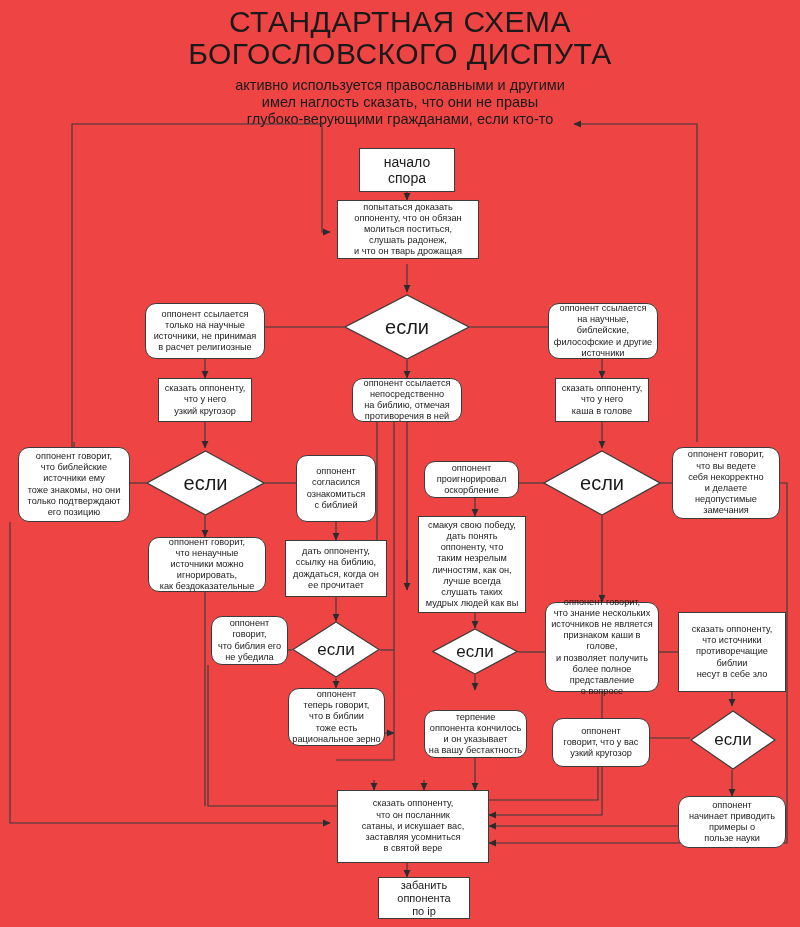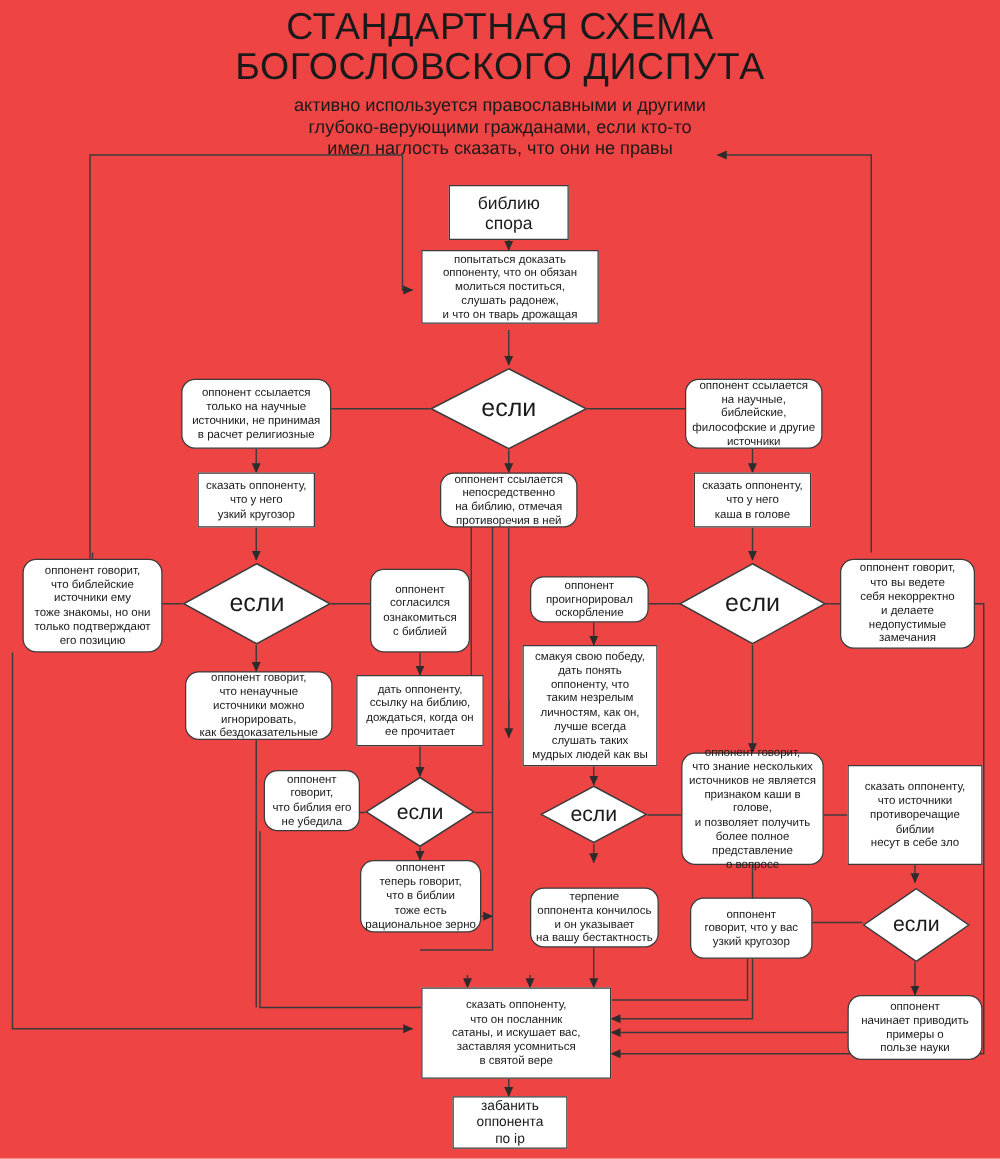--- a/index.html
+++ b/index.html
@@ -96,22 +96,22 @@
 </head>
 <body>
 
 <div id="page">
 
   <div id="title-block">
     <div class="title-line">СТАНДАРТНАЯ СХЕМА</div>
     <div class="title-line">БОГОСЛОВСКОГО  ДИСПУТА</div>
     <div id="subtitle-block">
       <div class="subtitle-line">активно используется православными и другими</div>
+      <div class="subtitle-line">имел наглость сказать, что они не правы</div>
       <div class="subtitle-line">глубоко-верующими гражданами, если кто-то</div>
-      <div class="subtitle-line">имел наглость сказать, что они не правы</div>
     </div>
   </div>
 
   <svg id="wires" viewBox="0 0 800 927">
     <defs>
       <marker id="ah" markerWidth="9" markerHeight="9" refX="7.4" refY="4.2" orient="auto" markerUnits="userSpaceOnUse">
         <path d="M0,0.6 L8,4.2 L0,7.8 z" fill="#2c2c2c"></path>
       </marker>
     </defs>
     <g fill="none" stroke="#3b3b3b" stroke-width="1.15">
@@ -210,21 +210,21 @@
       <path d="M424,780 L424,790" marker-end="url(#ah)"></path>
 
       <path d="M407,863 L407,877" marker-end="url(#ah)"></path>
 
       <path d="M10,522 L10,823 L330,823" marker-end="url(#ah)"></path>
 
     </g>
   </svg>
 
   <div class="node start" style="left:359px; top:148px; width:96px; height:44px;">
-    <span class="txt">библию спора</span>
+    <span class="txt">начало спора</span>
   </div>
 
   <div class="node plain" style="left:337px; top:200px; width:142px; height:59px;">
     <span class="txt">попытаться доказать
 оппоненту, что он обязан
 молиться поститься,
 слушать радонеж,
 и что он тварь дрожащая</span>
   </div>
 
@@ -415,19 +415,19 @@
   </div>
 
   <div class="node plain" style="left:337px; top:790px; width:152px; height:73px;">
     <span class="txt">сказать оппоненту,
 что он посланник
 сатаны, и искушает вас,
 заставляя усомниться
 в святой вере</span>
   </div>
 
-  <div class="node end" style="left:362px; top:877px; width:92px; height:42px;">
+  <div class="node end" style="left:378px; top:877px; width:92px; height:42px;">
     <span class="txt">забанить
 оппонента
 по ip</span>
   </div>
 
 </div>
 
 </body></html>

